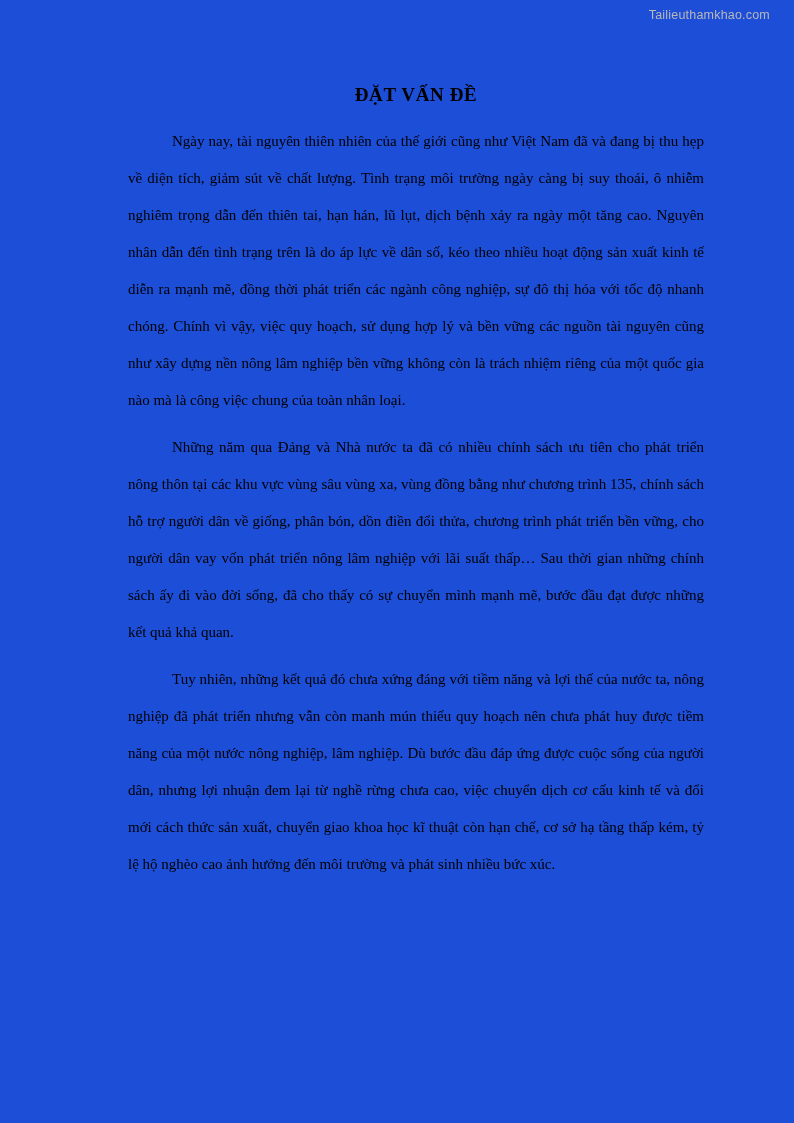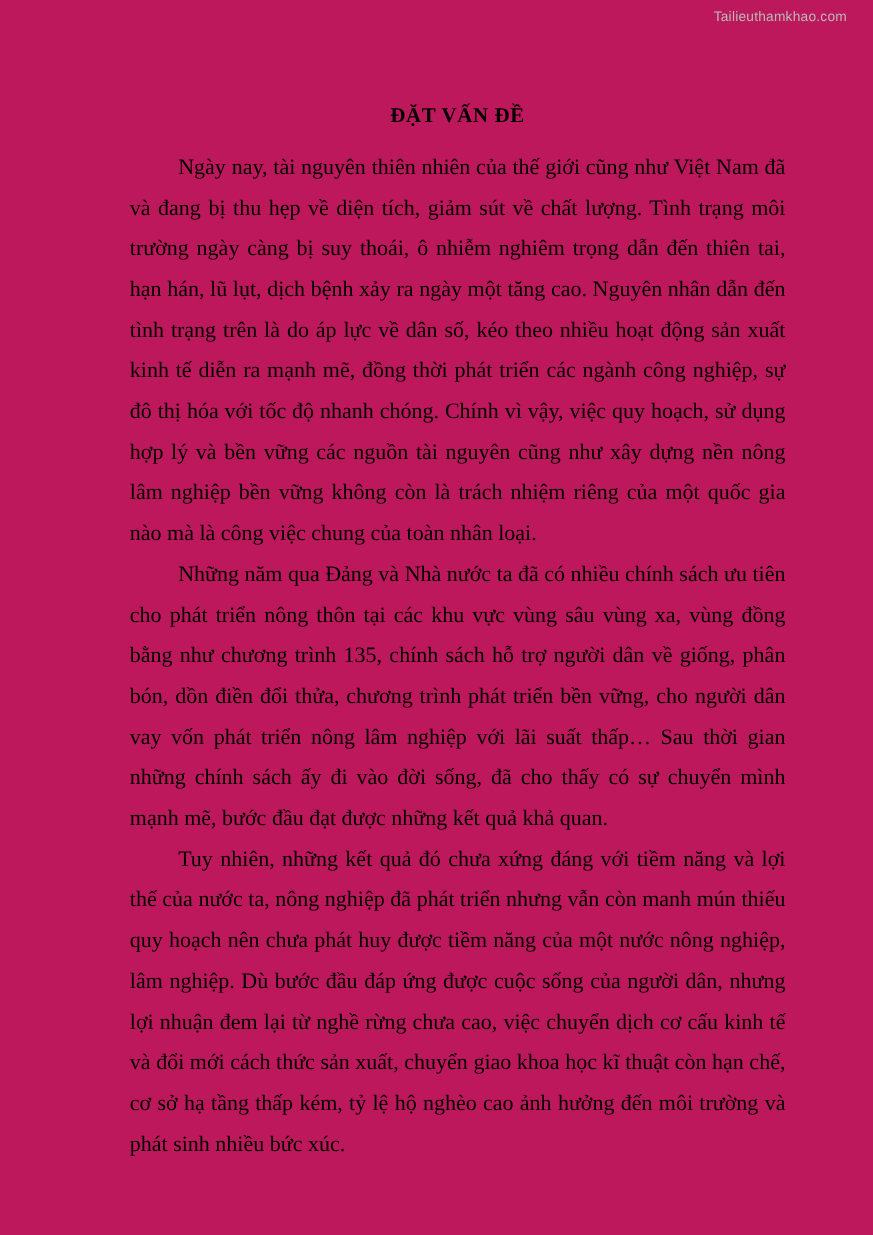--- a/index.html
+++ b/index.html
@@ -9,21 +9,21 @@
   }
   body {
     font-family: "Liberation Serif", serif;
     color: #000000;
   }
   .page {
     position: relative;
     width: 794px;
     height: 1123px;
     margin: 0 auto;
-    background: #be185d;
+    background: #1d4ed8;
     box-sizing: border-box;
     overflow: hidden;
   }
   .watermark {
     position: absolute;
     top: 8px;
     right: 24px;
     font-family: "Liberation Sans", sans-serif;
     font-size: 12.5px;
     color: #b8b8b8;
@@ -34,29 +34,29 @@
     position: absolute;
     left: 118px;
     top: 78px;
     width: 596px;
   }
   .doc-title {
     text-align: center;
     font-weight: bold;
     font-size: 19px;
     letter-spacing: 0.6px;
-    margin: 15px 0 14px 0;
+    margin: 4px 0 14px 0;
     line-height: 1.4;
   }
   .para {
     text-align: justify;
     text-justify: inter-word;
-    font-size: 20px;
+    font-size: 15px;
     line-height: 37px;
-    margin: 0;
+    margin: 10px;
     text-indent: 44px;
     hyphens: none;
   }
   .para + .para {
     margin-top: 0;
   }
 </style>
 </head>
 <body>
 

